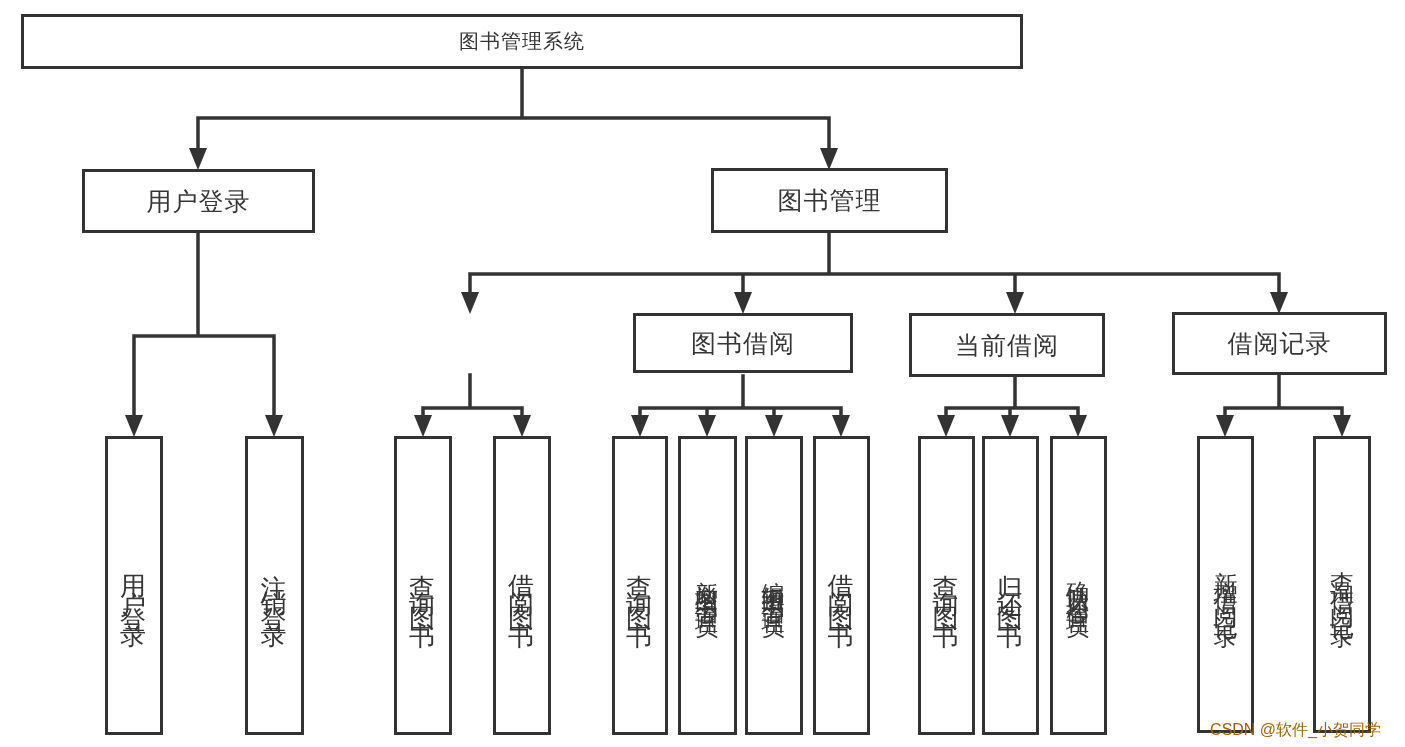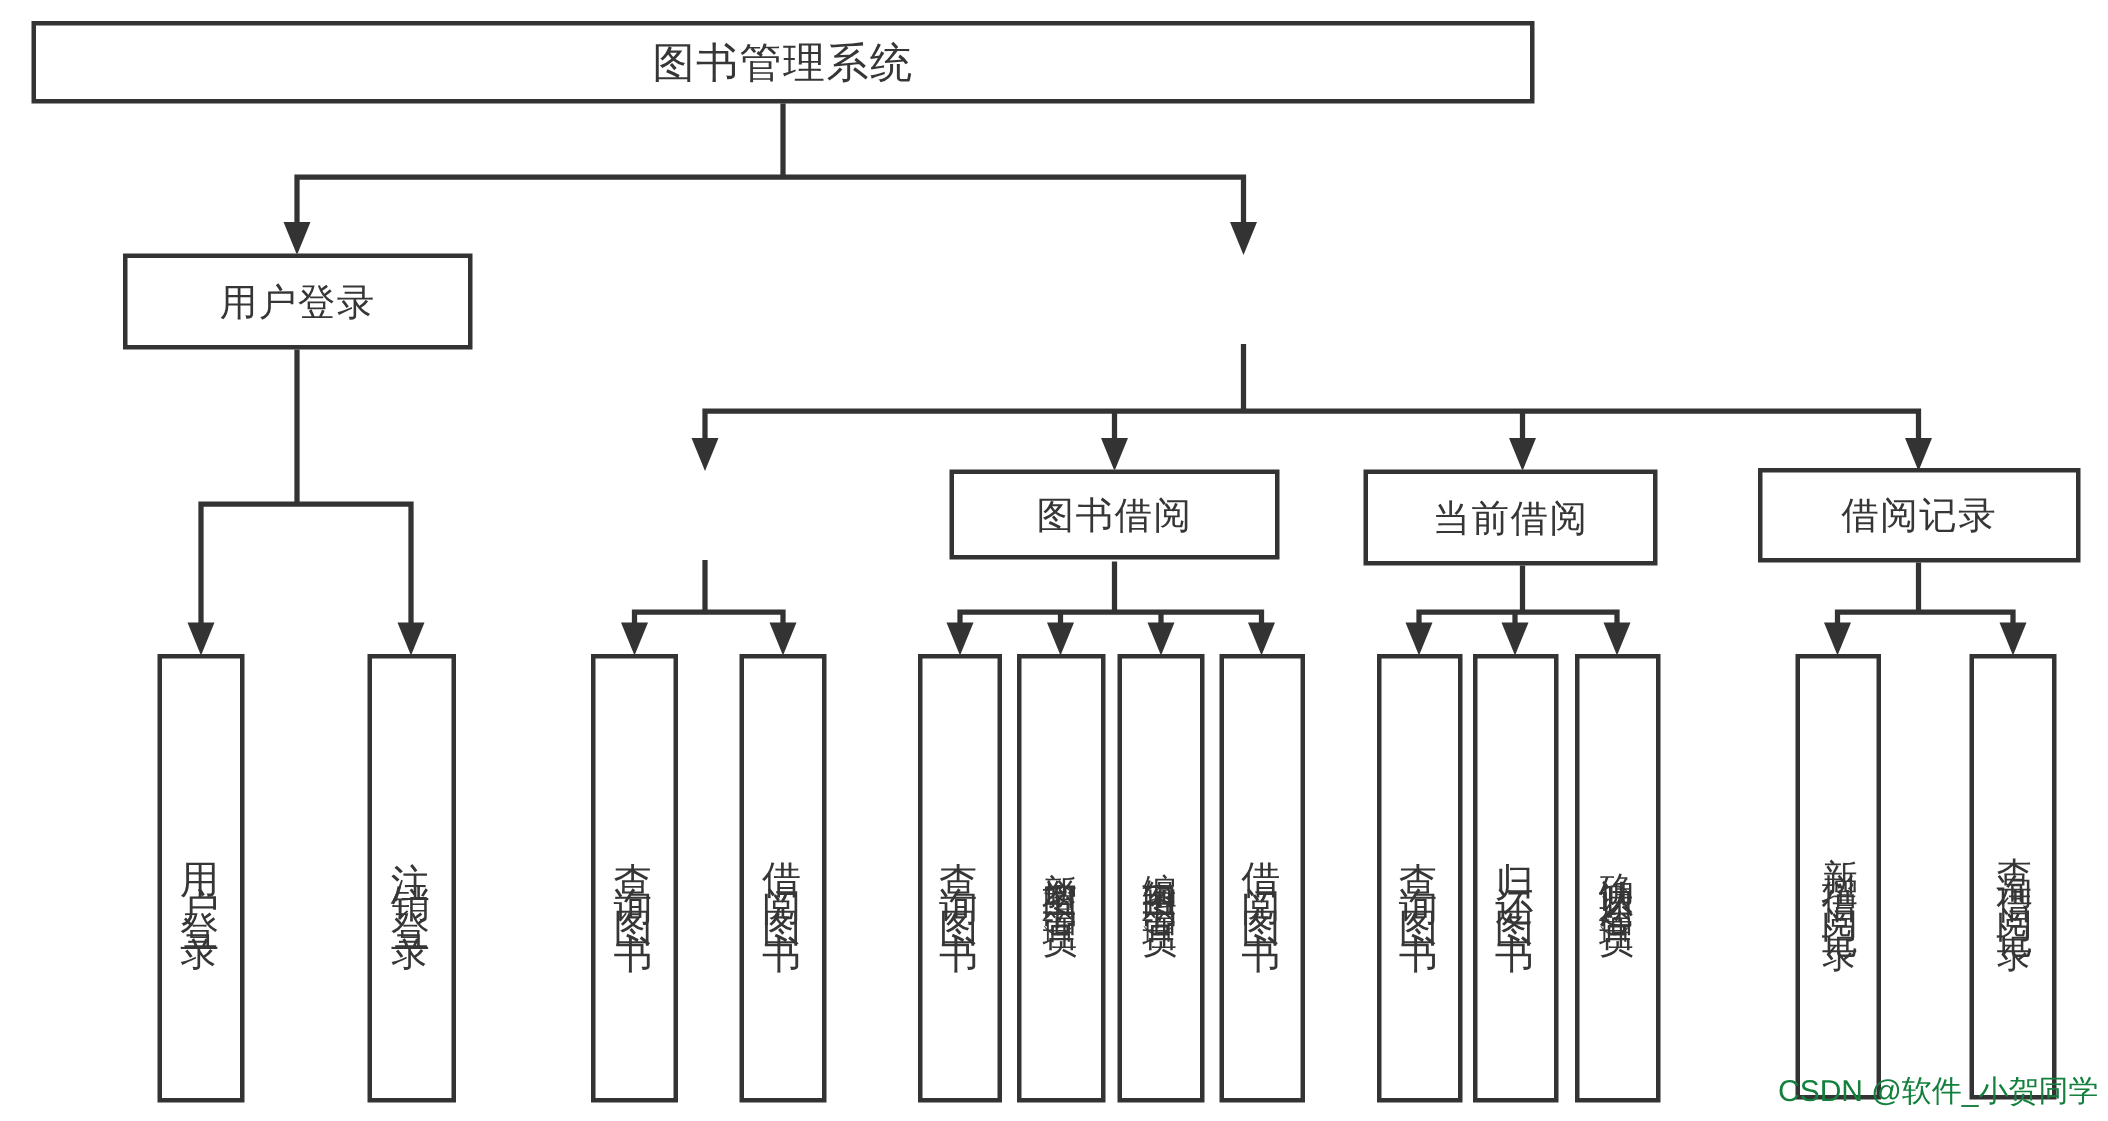--- a/index.html
+++ b/index.html
@@ -14,33 +14,33 @@
   .box{
     position:absolute;
     box-sizing:border-box;
     border:3px solid #333333;
     background:#ffffff;
     display:flex;align-items:center;justify-content:center;
     color:#363636;
     z-index:1;
   }
   .h-label{font-size:25px;letter-spacing:1px;}
-  .root-label{font-size:28px;letter-spacing:1px;}
+  .root-label{font-size:20px;letter-spacing:1px;}
   .leaf{
     writing-mode:vertical-rl;
     text-orientation:mixed;
   }
   .sp4{font-size:26px;letter-spacing:16px;}
   .sp6{font-size:24px;letter-spacing:11px;}
   .sp9{font-size:23px;letter-spacing:5px;}
   .watermark{
     position:absolute;
-    right:6px;bottom:6px;
-    font-size:20px;
-    color:#15803d;
+    right:24px;bottom:6px;
+    font-size:16px;
+    color:#a16207;
     z-index:2;
     white-space:nowrap;
   }
 </style>
 </head>
 <body>
 
 <div id="canvas">
 
   <svg id="wires" width="1405" height="747" viewBox="0 0 1405 747">
@@ -85,20 +85,23 @@
       <polygon points="1333,415 1351,415 1342,437" fill="#333333" stroke="none"></polygon>
     </g>
   </svg>
 
   <div class="box" style="left:21px;top:14px;width:1002px;height:55px">
     <span class="root-label">图书管理系统</span>
   </div>
 
   <div class="box" style="left:82px;top:169px;width:233px;height:64px">
     <span class="h-label">用户登录</span>
+  </div>
+  <div class="box" style="left:711px;top:168px;width:237px;height:65px">
+    <span class="h-label">图书管理</span>
   </div>
 
   <div class="box" style="left:633px;top:313px;width:220px;height:60px">
     <span class="h-label">图书借阅</span>
   </div>
   <div class="box" style="left:909px;top:313px;width:196px;height:64px">
     <span class="h-label">当前借阅</span>
   </div>
   <div class="box" style="left:1172px;top:312px;width:215px;height:63px">
     <span class="h-label">借阅记录</span>

